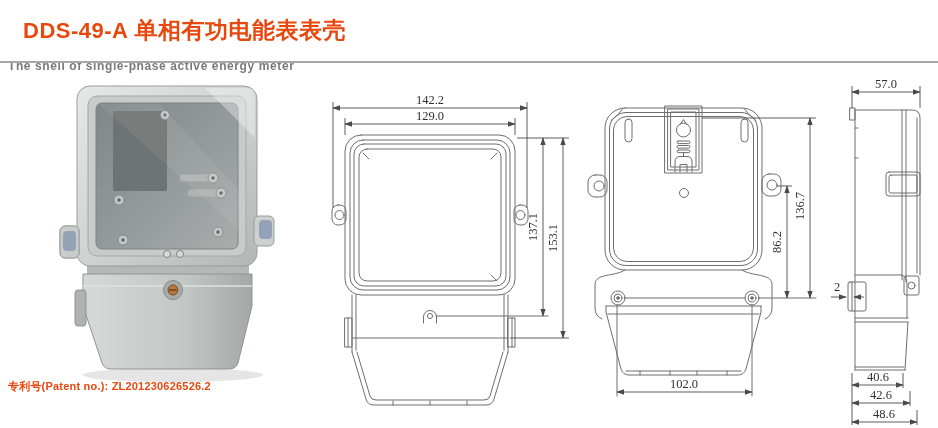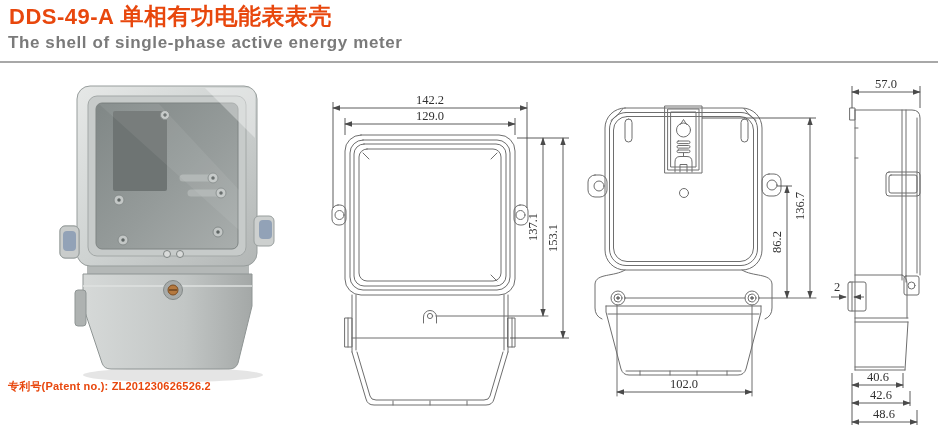--- a/index.html
+++ b/index.html
@@ -1,21 +1,21 @@
 <!DOCTYPE html>
 <html><head>
 <meta charset="utf-8">
 <style>
   html,body{margin:0;padding:0;background:#fff;}
   .page{position:relative;width:938px;height:428px;background:#ffffff;overflow:hidden;
         font-family:"Liberation Sans", sans-serif;}
   .hdr{position:absolute;left:8px;top:2px;}
-  .hdr h1{margin:1px;font-size:22px;line-height:26px;font-weight:bold;color:#e8470d;letter-spacing:0.5px;}
+  .hdr h1{margin:15px;font-size:22px;line-height:26px;font-weight:bold;color:#e8470d;letter-spacing:0.5px;}
   .hdr h1 .cn{font-size:23px;margin-left:6px;}
-  .subtitle{margin-top:3px;font-size:17px;color:#7a7a7a;font-weight:bold;letter-spacing:0.6px;}
+  .subtitle{margin-top:3px;font-size:12px;color:#7a7a7a;font-weight:bold;letter-spacing:0.6px;}
   .divider{position:absolute;left:0;top:61px;width:938px;height:2px;background:#a8a8a8;}
   .patent{position:absolute;left:8px;top:379px;font-size:11px;font-weight:bold;color:#e8470d;letter-spacing:0.2px;}
   .abs{position:absolute;}
   svg{display:block;overflow:visible;}
   .geo{stroke:#6e6e6e;stroke-width:1;fill:none;stroke-linecap:round;stroke-linejoin:round;}
   .dim{stroke:#4a4a4a;stroke-width:0.9;fill:none;}
   .dtx{font-family:"Liberation Serif", serif;font-size:12.5px;fill:#303030;stroke:none;}
 </style>
 </head>
 <body>

